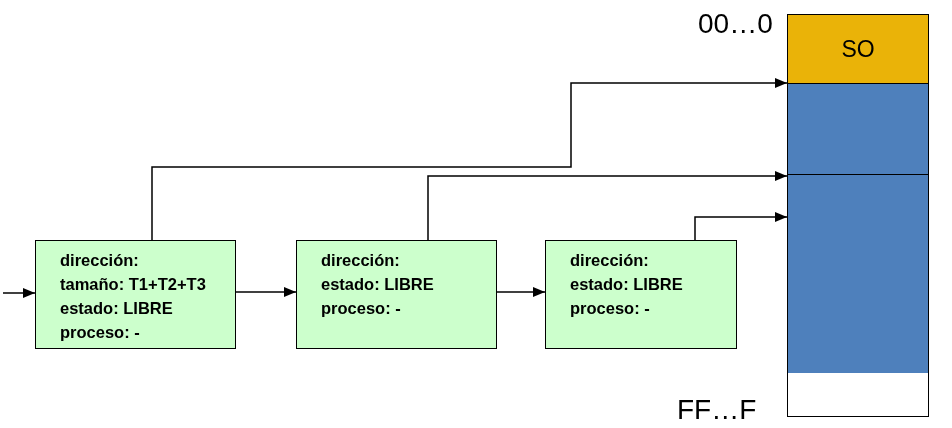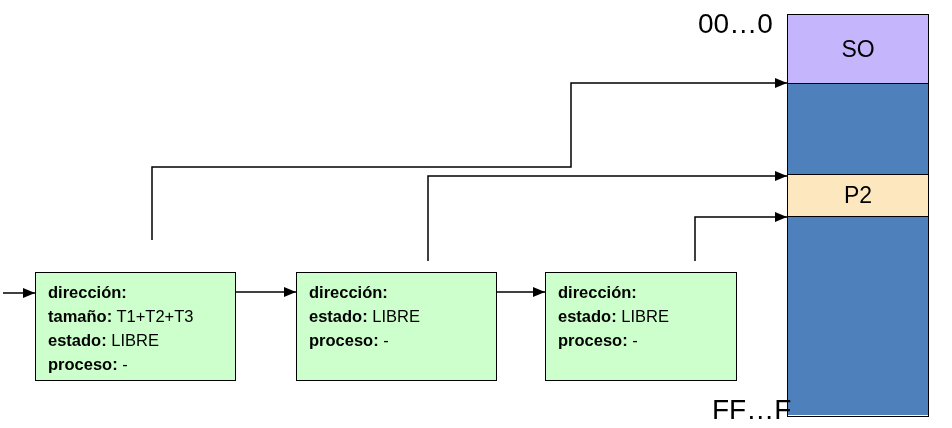--- a/index.html
+++ b/index.html
@@ -18,28 +18,27 @@
   .overlay {
     position: absolute;
     left: 0; top: 0;
     width: 952px; height: 428px;
     pointer-events: none;
   }
   .node {
     position: absolute;
     box-sizing: border-box;
     border: 1.4px solid #000000;
-    padding: 7px 12px 0 12px;
+    padding: 7px 12px 0 24px;
     font-size: 16.5px;
     line-height: 24px;
     color: #000000;
-    margin-top: 32px;
   }
   .node .fl { font-weight: bold; }
-  .node .fv { font-weight: normal; }
+  .node .fv { font-weight: bold; }
   .memcol {
     position: absolute;
     left: 787px; top: 14px;
     width: 142px; height: 403px;
     box-sizing: border-box;
     border: 1.6px solid #000000;
   }
   .seg {
     box-sizing: border-box;
     width: 100%;
@@ -89,30 +88,27 @@
     <div><span class="fl">proceso:</span> <span class="fv">-</span></div>
   </div>
 
   <div class="node" style="left: 545px; top: 240px; width: 192px; height: 109px; background: rgb(204, 255, 204);">
     <div><span class="fl">dirección:</span> <span class="fv"></span></div>
     <div><span class="fl">estado:</span> <span class="fv">LIBRE</span></div>
     <div><span class="fl">proceso:</span> <span class="fv">-</span></div>
   </div>
 
   <div class="memcol">
-    <div class="seg seg-divider" style="height: 69px; background: #c4b5fd;">
+    <div class="seg seg-divider" style="height: 69px; background: #eab308;">
       <span>SO</span>
     </div>
     <div class="seg seg-divider" style="height: 91px; background: rgb(78, 128, 188);">
       <span></span>
-    </div>
-    <div class="seg seg-divider" style="height: 42px; background: rgb(253, 231, 190);">
-      <span>P2</span>
     </div>
     <div class="seg" style="height: 198px; background: rgb(78, 128, 188);">
       <span></span>
     </div>
   </div>
 
   <div class="addr" style="left:698px; top:8px;">00…0</div>
-  <div class="addr" style="left:712px; top:394px;">FF…F</div>
+  <div class="addr" style="left:677px; top:394px;">FF…F</div>
 
 </div>
 
 </body></html>

